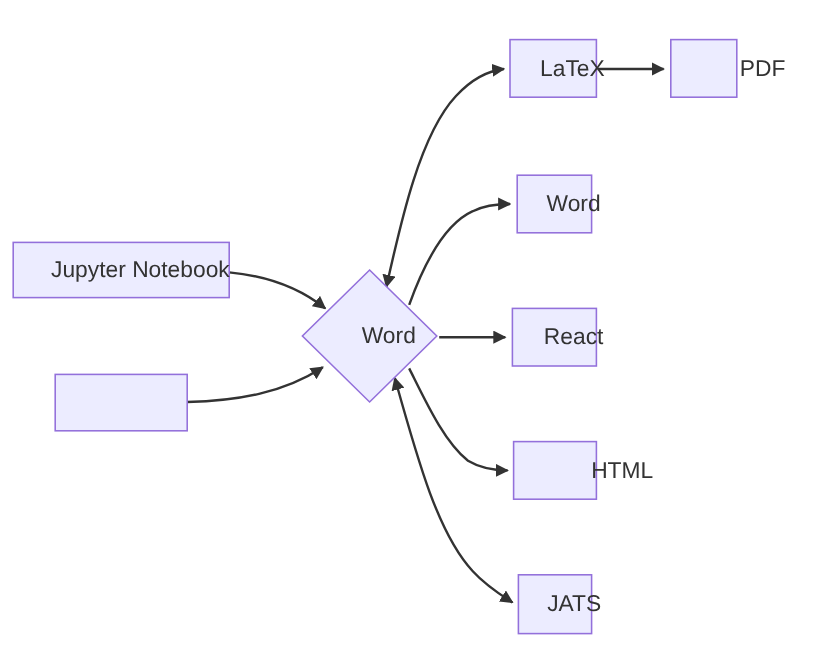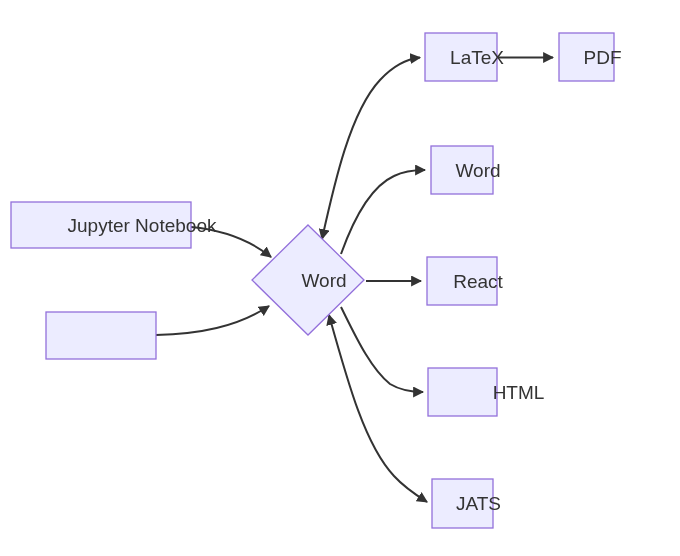--- a/index.html
+++ b/index.html
@@ -54,21 +54,21 @@
       <rect x="11" y="202" width="180" height="46" fill="#ECECFF" stroke="#9370DB" stroke-width="1.3"></rect>
       <rect x="46" y="312" width="110" height="47" fill="#ECECFF" stroke="#9370DB" stroke-width="1.3"></rect>
       <polygon points="308,225 364,280 308,335 252,280" fill="#ECECFF" stroke="#9370DB" stroke-width="1.3"></polygon>
       <rect x="425" y="33" width="72" height="48" fill="#ECECFF" stroke="#9370DB" stroke-width="1.3"></rect>
       <rect x="559" y="33" width="55" height="48" fill="#ECECFF" stroke="#9370DB" stroke-width="1.3"></rect>
       <rect x="431" y="146" width="62" height="48" fill="#ECECFF" stroke="#9370DB" stroke-width="1.3"></rect>
       <rect x="427" y="257" width="70" height="48" fill="#ECECFF" stroke="#9370DB" stroke-width="1.3"></rect>
       <rect x="428" y="368" width="69" height="48" fill="#ECECFF" stroke="#9370DB" stroke-width="1.3"></rect>
       <rect x="432" y="479" width="61" height="49" fill="#ECECFF" stroke="#9370DB" stroke-width="1.3"></rect>
     </svg>
-    <div class="node-label" style="left: 11px; top: 202px; width: 180px; height: 46px; color: rgb(51, 51, 51); margin-left: 25px;">Jupyter Notebook</div>
+    <div class="node-label" style="left: 11px; top: 202px; width: 180px; height: 46px; color: rgb(51, 51, 51);">Jupyter Notebook</div>
     <div class="node-label" style="left: 252px; top: 225px; width: 112px; height: 110px; color: rgb(51, 51, 51);">Word</div>
     <div class="node-label" style="left: 425px; top: 33px; width: 72px; height: 48px; color: rgb(51, 51, 51);">LaTeX</div>
-    <div class="node-label" style="left: 559px; top: 33px; width: 55px; height: 48px; color: rgb(51, 51, 51);">PDF</div>
+    <div class="node-label" style="left: 592px; top: 33px; width: 55px; height: 48px; color: rgb(51, 51, 51);">PDF</div>
     <div class="node-label" style="left: 431px; top: 146px; width: 62px; height: 48px; color: rgb(51, 51, 51); border-radius: 22px;">Word</div>
     <div class="node-label" style="left: 427px; top: 257px; width: 70px; height: 48px; color: rgb(51, 51, 51); text-align: center;">React</div>
     <div class="node-label" style="left: 428px; top: 368px; width: 69px; height: 48px; color: rgb(51, 51, 51); margin-left: 40px;">HTML</div>
     <div class="node-label" style="left: 432px; top: 479px; width: 61px; height: 49px; color: rgb(51, 51, 51);">JATS</div>
   </div>
 
 </body></html>

